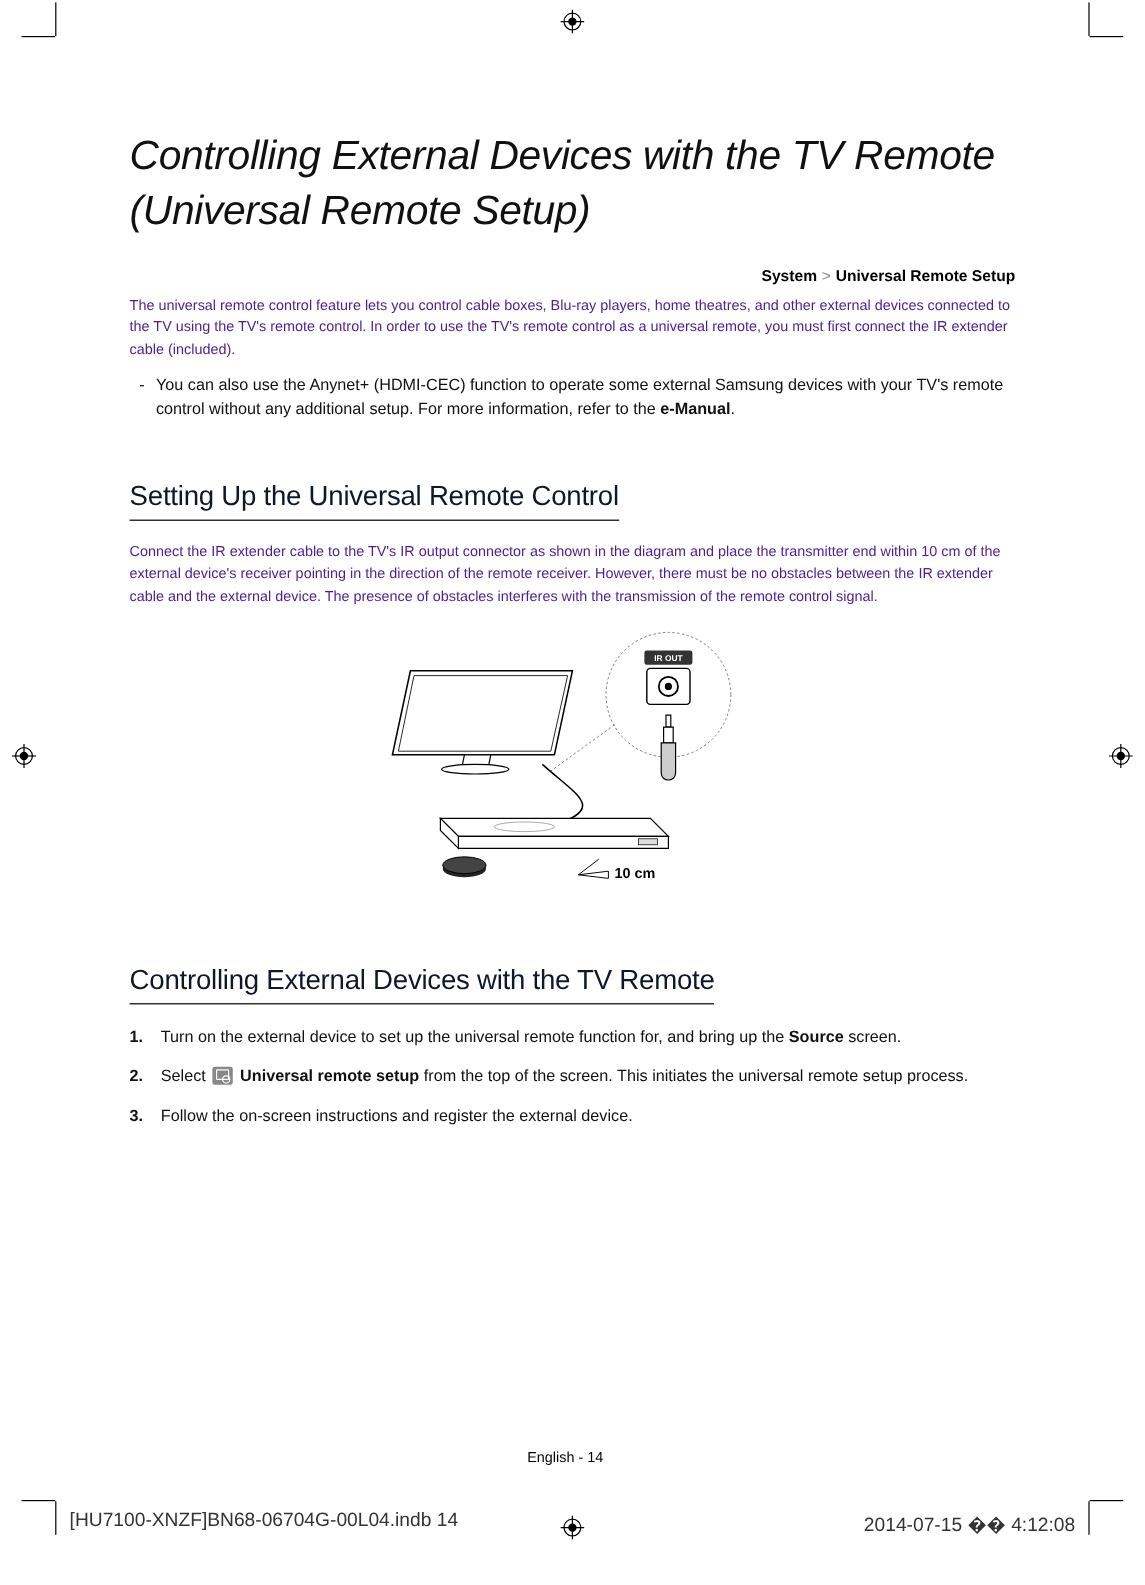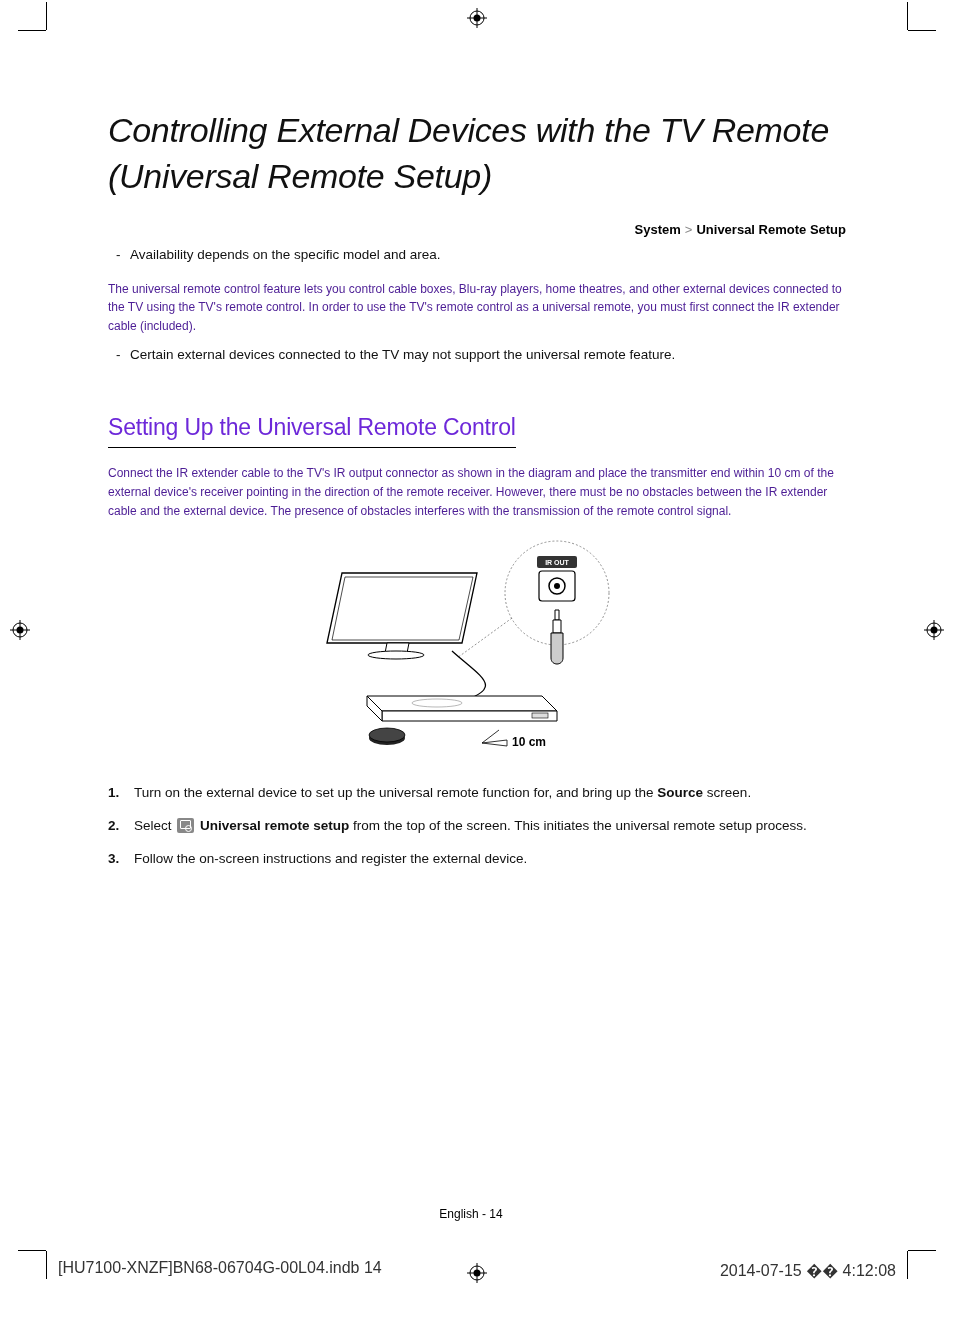--- a/index.html
+++ b/index.html
@@ -58,21 +58,21 @@
   }
   .body-p {
     font-size: 12px;
     line-height: 1.55;
     margin-bottom: 10px;
     color: #4c1d95;
   }
   h2 {
     font-size: 23px;
     font-weight: 400;
-    color: #6d28d9;
+    color: #0f172a;
     border-bottom: 1px solid #000;
     padding-bottom: 6px;
     margin-top: 34px;
     margin-bottom: 16px;
     display: inline-block;
     letter-spacing: -0.2px;
   }
   .h2-wrap { }
   .diagram {
     text-align: center;
@@ -181,28 +181,27 @@
 </div>
 
 <div class="page">
 
   <h1>Controlling External Devices with the TV Remote (Universal Remote Setup)</h1>
 
   <div class="breadcrumb">
     <b>System</b><span class="gt">&gt;</span><b>Universal Remote Setup</b>
   </div>
 
+
+  <p class="body-p">The universal remote control feature lets you control cable boxes, Blu-ray players, home theatres, and other external devices connected to the TV using the TV's remote control. In order to use the TV's remote control as a universal remote, you must first connect the IR extender cable (included).</p>
+
   <ul class="bullet-list">
-    <li>Availability depends on the specific model and area.</li>
-  </ul>
-
-  <p class="body-p">The universal remote control feature lets you control cable boxes, Blu-ray players, home theatres, and other external devices connected to the TV using the TV's remote control. In order to use the TV's remote control as a universal remote, you must first connect the IR extender cable (included).</p>
-
-  <ul class="bullet-list">
-    <li>Certain external devices connected to the TV may not support the universal remote feature.</li>
+    <li>
+      <span>You can also use the Anynet+ (HDMI-CEC) function to operate some external Samsung devices with your TV's remote control without any additional setup. For more information, refer to the </span><b>e-Manual</b><span>.</span>
+    </li>
   </ul>
 
   <div class="h2-wrap"><h2>Setting Up the Universal Remote Control</h2></div>
 
   <p class="body-p">Connect the IR extender cable to the TV's IR output connector as shown in the diagram and place the transmitter end within 10 cm of the external device's receiver pointing in the direction of the remote receiver. However, there must be no obstacles between the IR extender cable and the external device. The presence of obstacles interferes with the transmission of the remote control signal.</p>
 
   <div class="diagram">
     <svg width="340" height="230" viewBox="0 0 340 230">
 
       <circle cx="250" cy="55" r="52" fill="none" stroke="#777" stroke-width="0.8" stroke-dasharray="2,2"></circle>
@@ -240,20 +239,21 @@
 
       <ellipse cx="80" cy="200" rx="18" ry="7" fill="#222"></ellipse>
       <ellipse cx="80" cy="197" rx="18" ry="7" fill="#444" stroke="#000" stroke-width="0.8"></ellipse>
 
       <path d="M 175 205 L 192 192" stroke="#000" stroke-width="0.8"></path>
       <path d="M 175 205 L 200 208 L 200 202 Z" stroke="#000" stroke-width="0.8" fill="none"></path>
       <text x="205" y="208" font-size="12" fill="#000">10 cm</text>
     </svg>
   </div>
 
+  <div class="h2-wrap"><h2>Controlling External Devices with the TV Remote</h2></div>
 
   <ol class="steps">
     <li>
       <span class="num">1.</span>
       <span>Turn on the external device to set up the universal remote function for, and bring up the </span><b>Source</b><span> screen.</span>
     </li>
     <li>
       <span class="num">2.</span>
       <span>Select </span><span class="inline-icon"></span> <b>Universal remote setup</b><span> from the top of the screen. This initiates the universal remote setup process.</span>
     </li>

